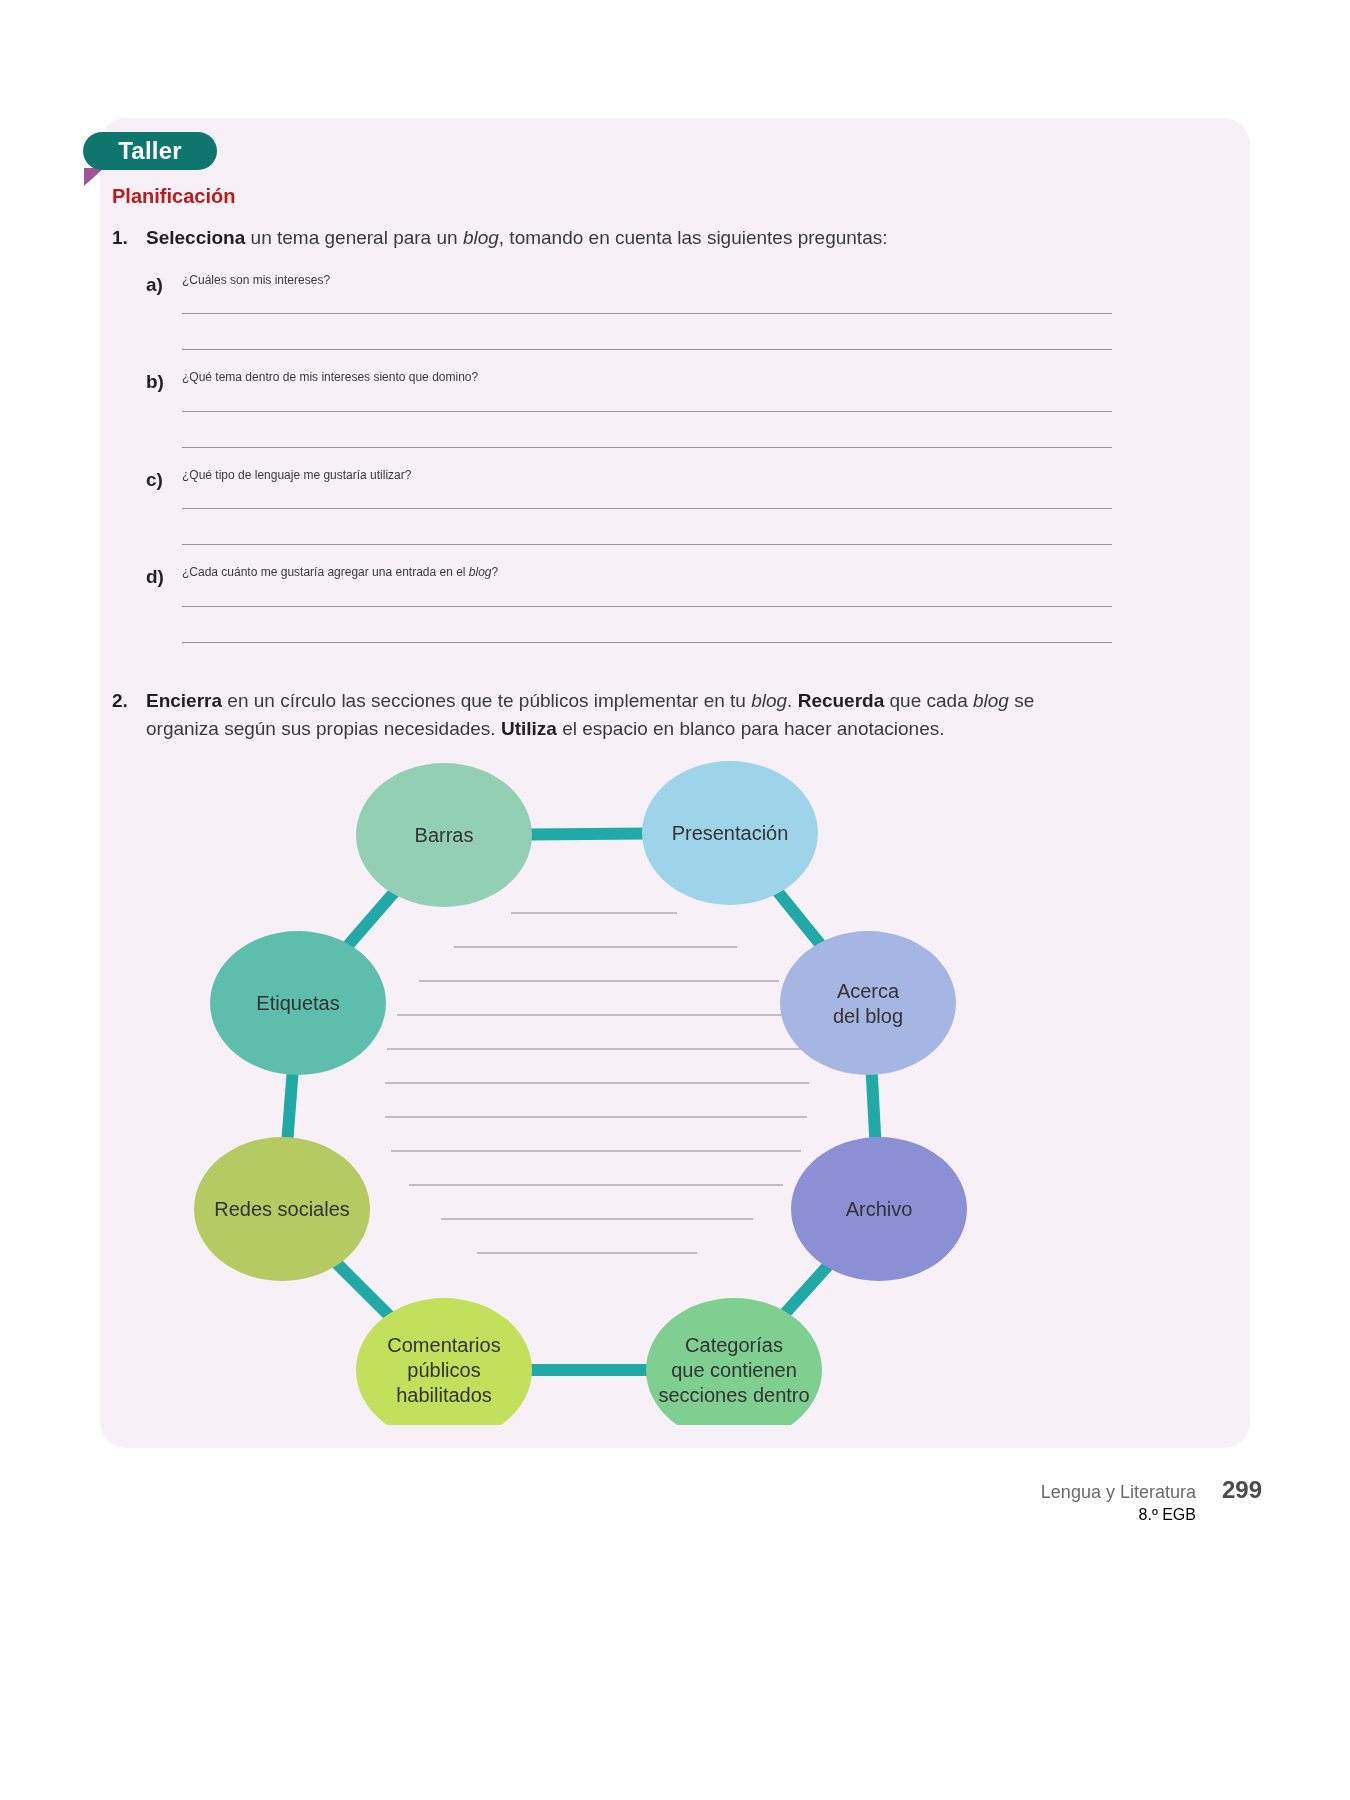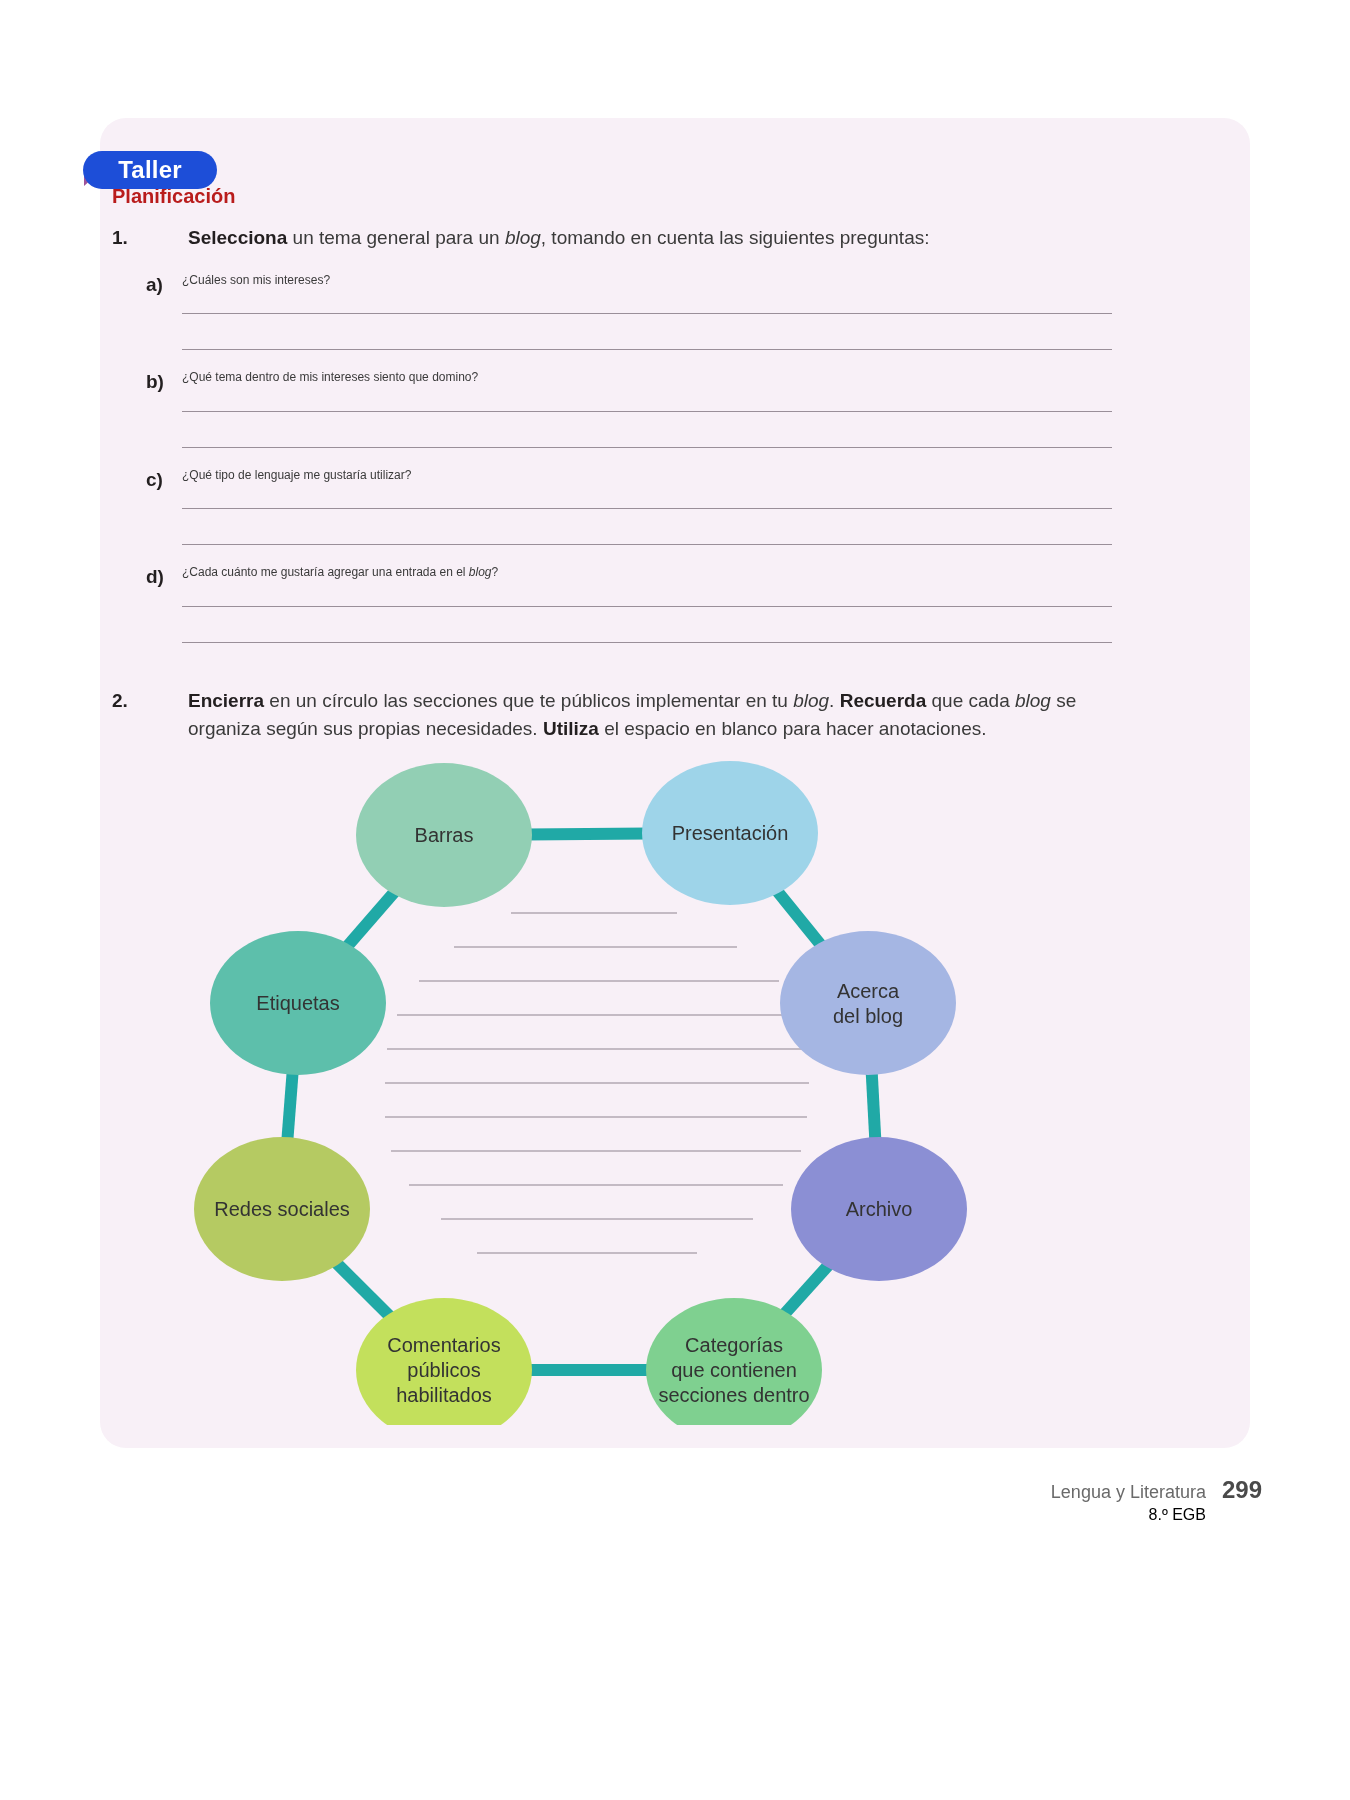--- a/index.html
+++ b/index.html
@@ -27,27 +27,26 @@
     border-radius: 26px;
   }
 
   
   .taller-badge {
     position: absolute;
     left: 83px;
     top: 132px;
     width: 134px;
     height: 38px;
-    background: #1d4ed8;
+    background: #0f766e;
     border-radius: 19px;
     display: flex;
     align-items: center;
     justify-content: center;
     z-index: 6;
-    margin-top: 19px;
   }
   .taller-badge-label {
     color: #ffffff;
     font-size: 24px;
     font-weight: bold;
     letter-spacing: 0.2px;
     line-height: 1;
   }
   .taller-tail {
     position: absolute;
@@ -86,21 +85,20 @@
     color: #231f20;
     width: 34px;
     flex: 0 0 34px;
     line-height: 1.5;
   }
   .q-text {
     font-size: 19px;
     line-height: 1.5;
     color: #3a3a3a;
     flex: 1;
-    margin-left: 42px;
   }
   .q-text b { color: #231f20; font-weight: bold; }
   .q-text i { font-style: italic; }
 
   .sub-item {
     display: flex;
     align-items: flex-start;
     margin-top: 18px;
     padding-left: 34px;
   }
@@ -150,21 +148,21 @@
     fill: #333333;
   }
 
   
   .footer {
     position: absolute;
     right: 88px;
     top: 1478px;
     display: flex;
     align-items: flex-start;
-    gap: 16px;
+    gap: 26px;
   }
   .footer-text {
     text-align: right;
     color: #6a6a6a;
     font-size: 18px;
     line-height: 1.35;
     padding-top: 2px;
   }
   .footer-sub {
     color: #000000;

